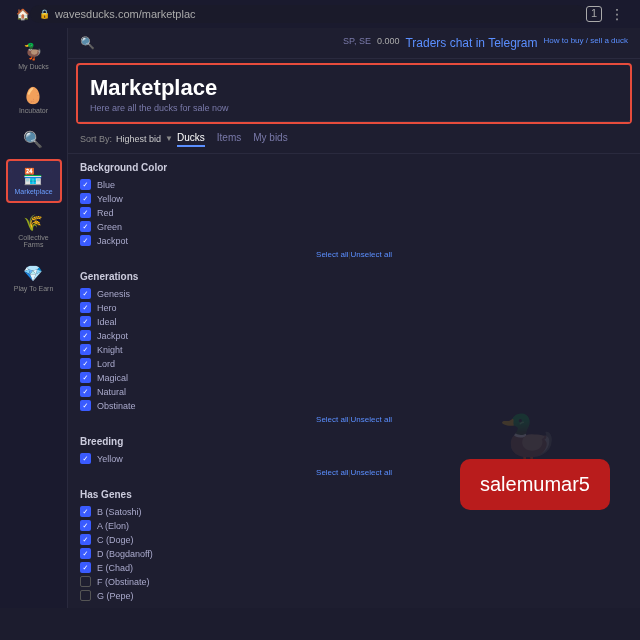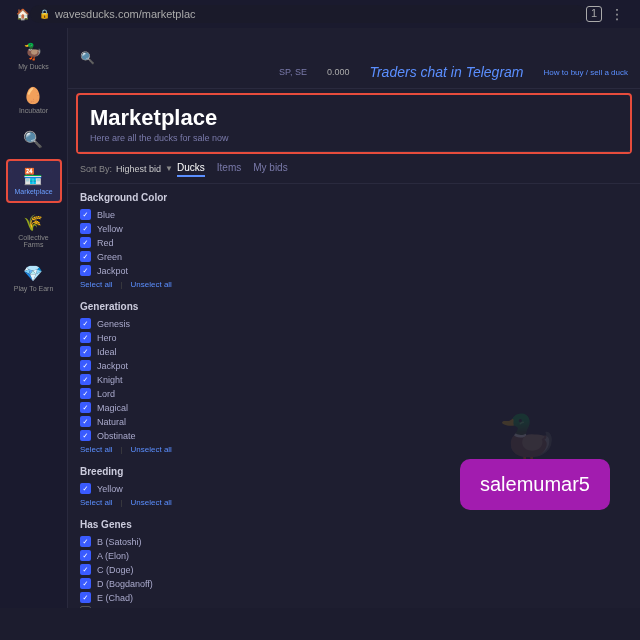--- a/index.html
+++ b/index.html
@@ -104,25 +104,24 @@
     .top-bar {
       background: #1e1e30;
       padding: 8px 12px;
       display: flex;
       align-items: center;
       justify-content: space-between;
       border-bottom: 1px solid #2a2a3e;
     }
     .top-bar-right {
       display: flex;
-      align-items: center;
-      gap: 20px;
+      align-items: flex-start;
+      gap: 6px;
       font-size: 10px;
       color: #7a7aaa;
-      margin-top: 28px;
     }
 
     
     .marketplace-header {
       padding: 10px 12px 8px;
       border-bottom: 1px solid #2a2a3e;
     }
     .marketplace-title {
       font-size: 22px;
       font-weight: 700;
@@ -195,35 +194,36 @@
     .checkbox.unchecked {
       background: transparent;
       border: 1px solid #555;
     }
     .filter-label {
       font-size: 9px;
       color: #aaaacc;
     }
     .select-links {
       display: flex;
-      gap: 8px;
+      gap: 0;
       margin-top: 4px;
+      justify-content: center;
     }
     .select-link {
       font-size: 8px;
       color: #5b8fff;
       cursor: pointer;
     }
 
     
     .tooltip-overlay {
       position: absolute;
       bottom: 130px;
       right: 30px;
-      background: #a21caf;
+      background: #b91c1c;
       color: white;
       padding: 14px 20px;
       border-radius: 10px;
       font-size: 20px;
       font-weight: 500;
       z-index: 100;
     }
 
     
     .duck-watermark {
@@ -287,21 +287,21 @@
       </div>
     </div>
 
     <div class="content">
 
       <div class="top-bar">
         <span style="color:#888;font-size:12px;">🔍</span>
         <div class="top-bar-right">
           <span style="font-size:9px;color:#7a7aaa;">SP, SE</span>
           <span style="font-size:9px;color:#aaa;">0.000</span>
-          <span style="font-size:14px;color:#5b8fff;cursor:pointer;font-style:italic;">Traders chat in Telegram</span>
+          <span style="font-size:12px;color:#5b8fff;cursor:pointer;">Traders chat in Telegram</span>
           <span style="font-size:8px;color:#5b8fff;cursor:pointer;">How to buy / sell a duck</span>
         </div>
       </div>
 
       <div style="border: 2px solid #e74c3c; border-radius: 4px; margin: 4px 8px 0;">
         <div class="marketplace-header">
           <div class="marketplace-title">Marketplace</div>
           <div class="marketplace-subtitle">Here are all the ducks for sale now</div>
         </div>
       </div>

